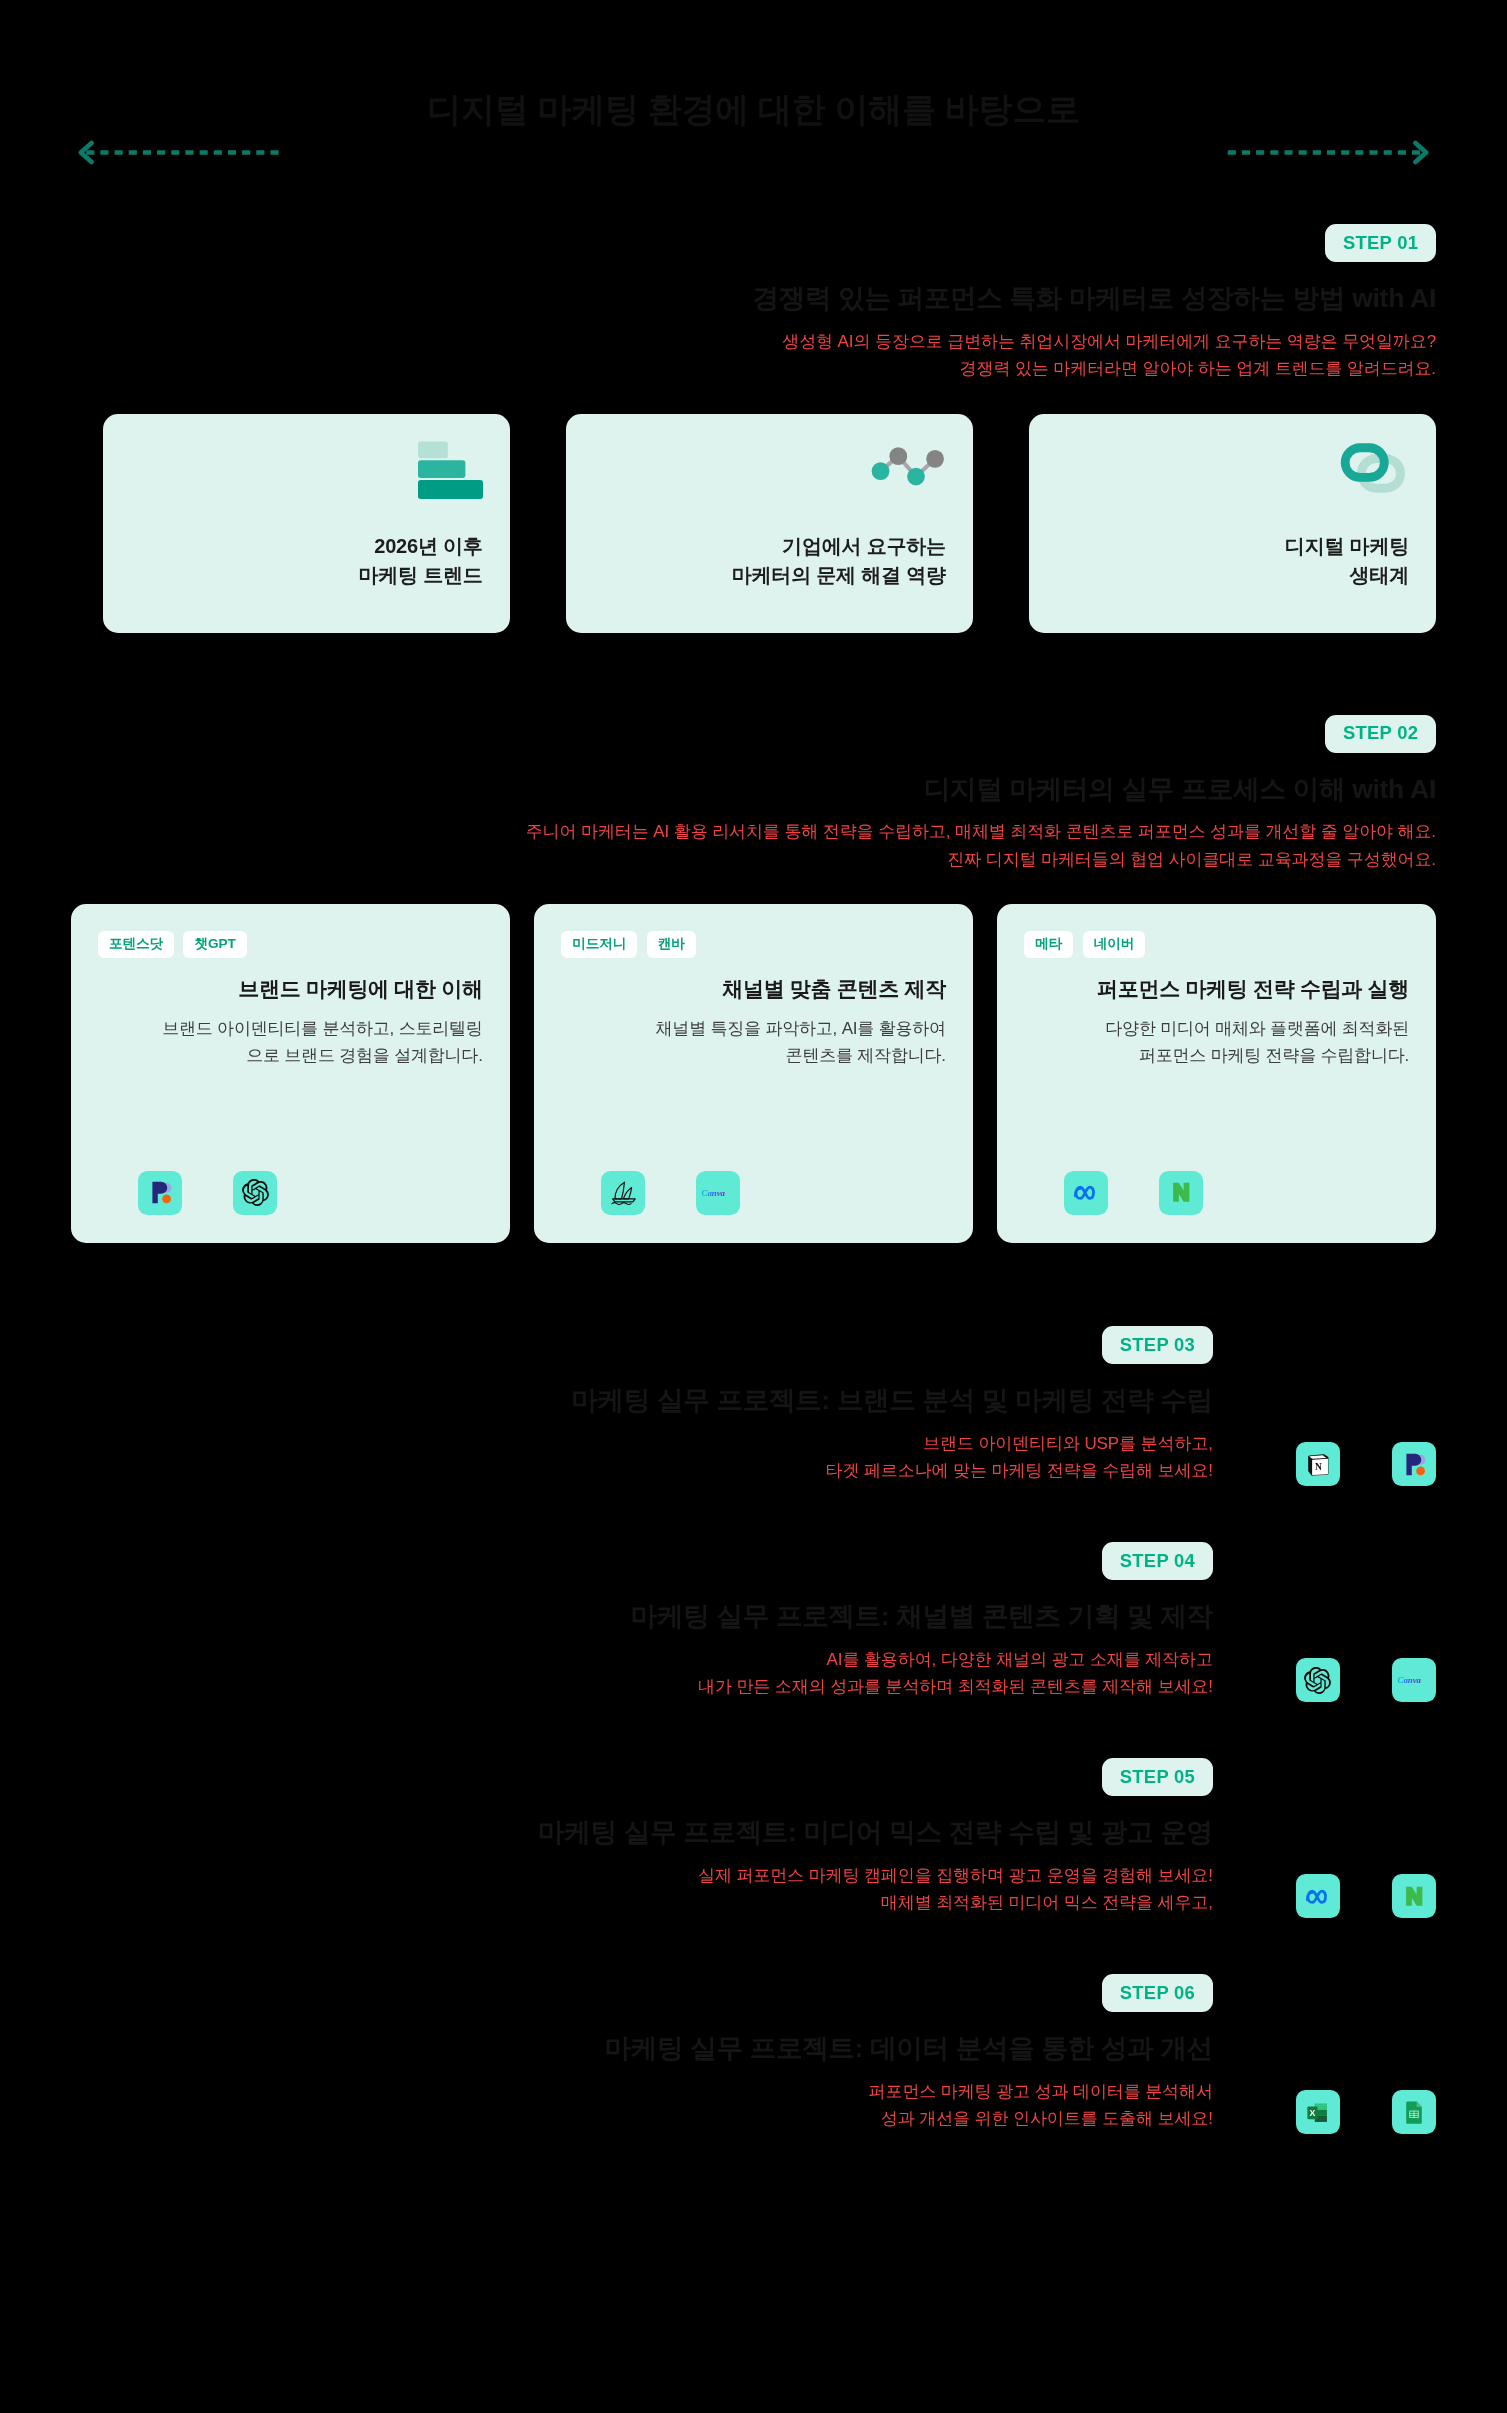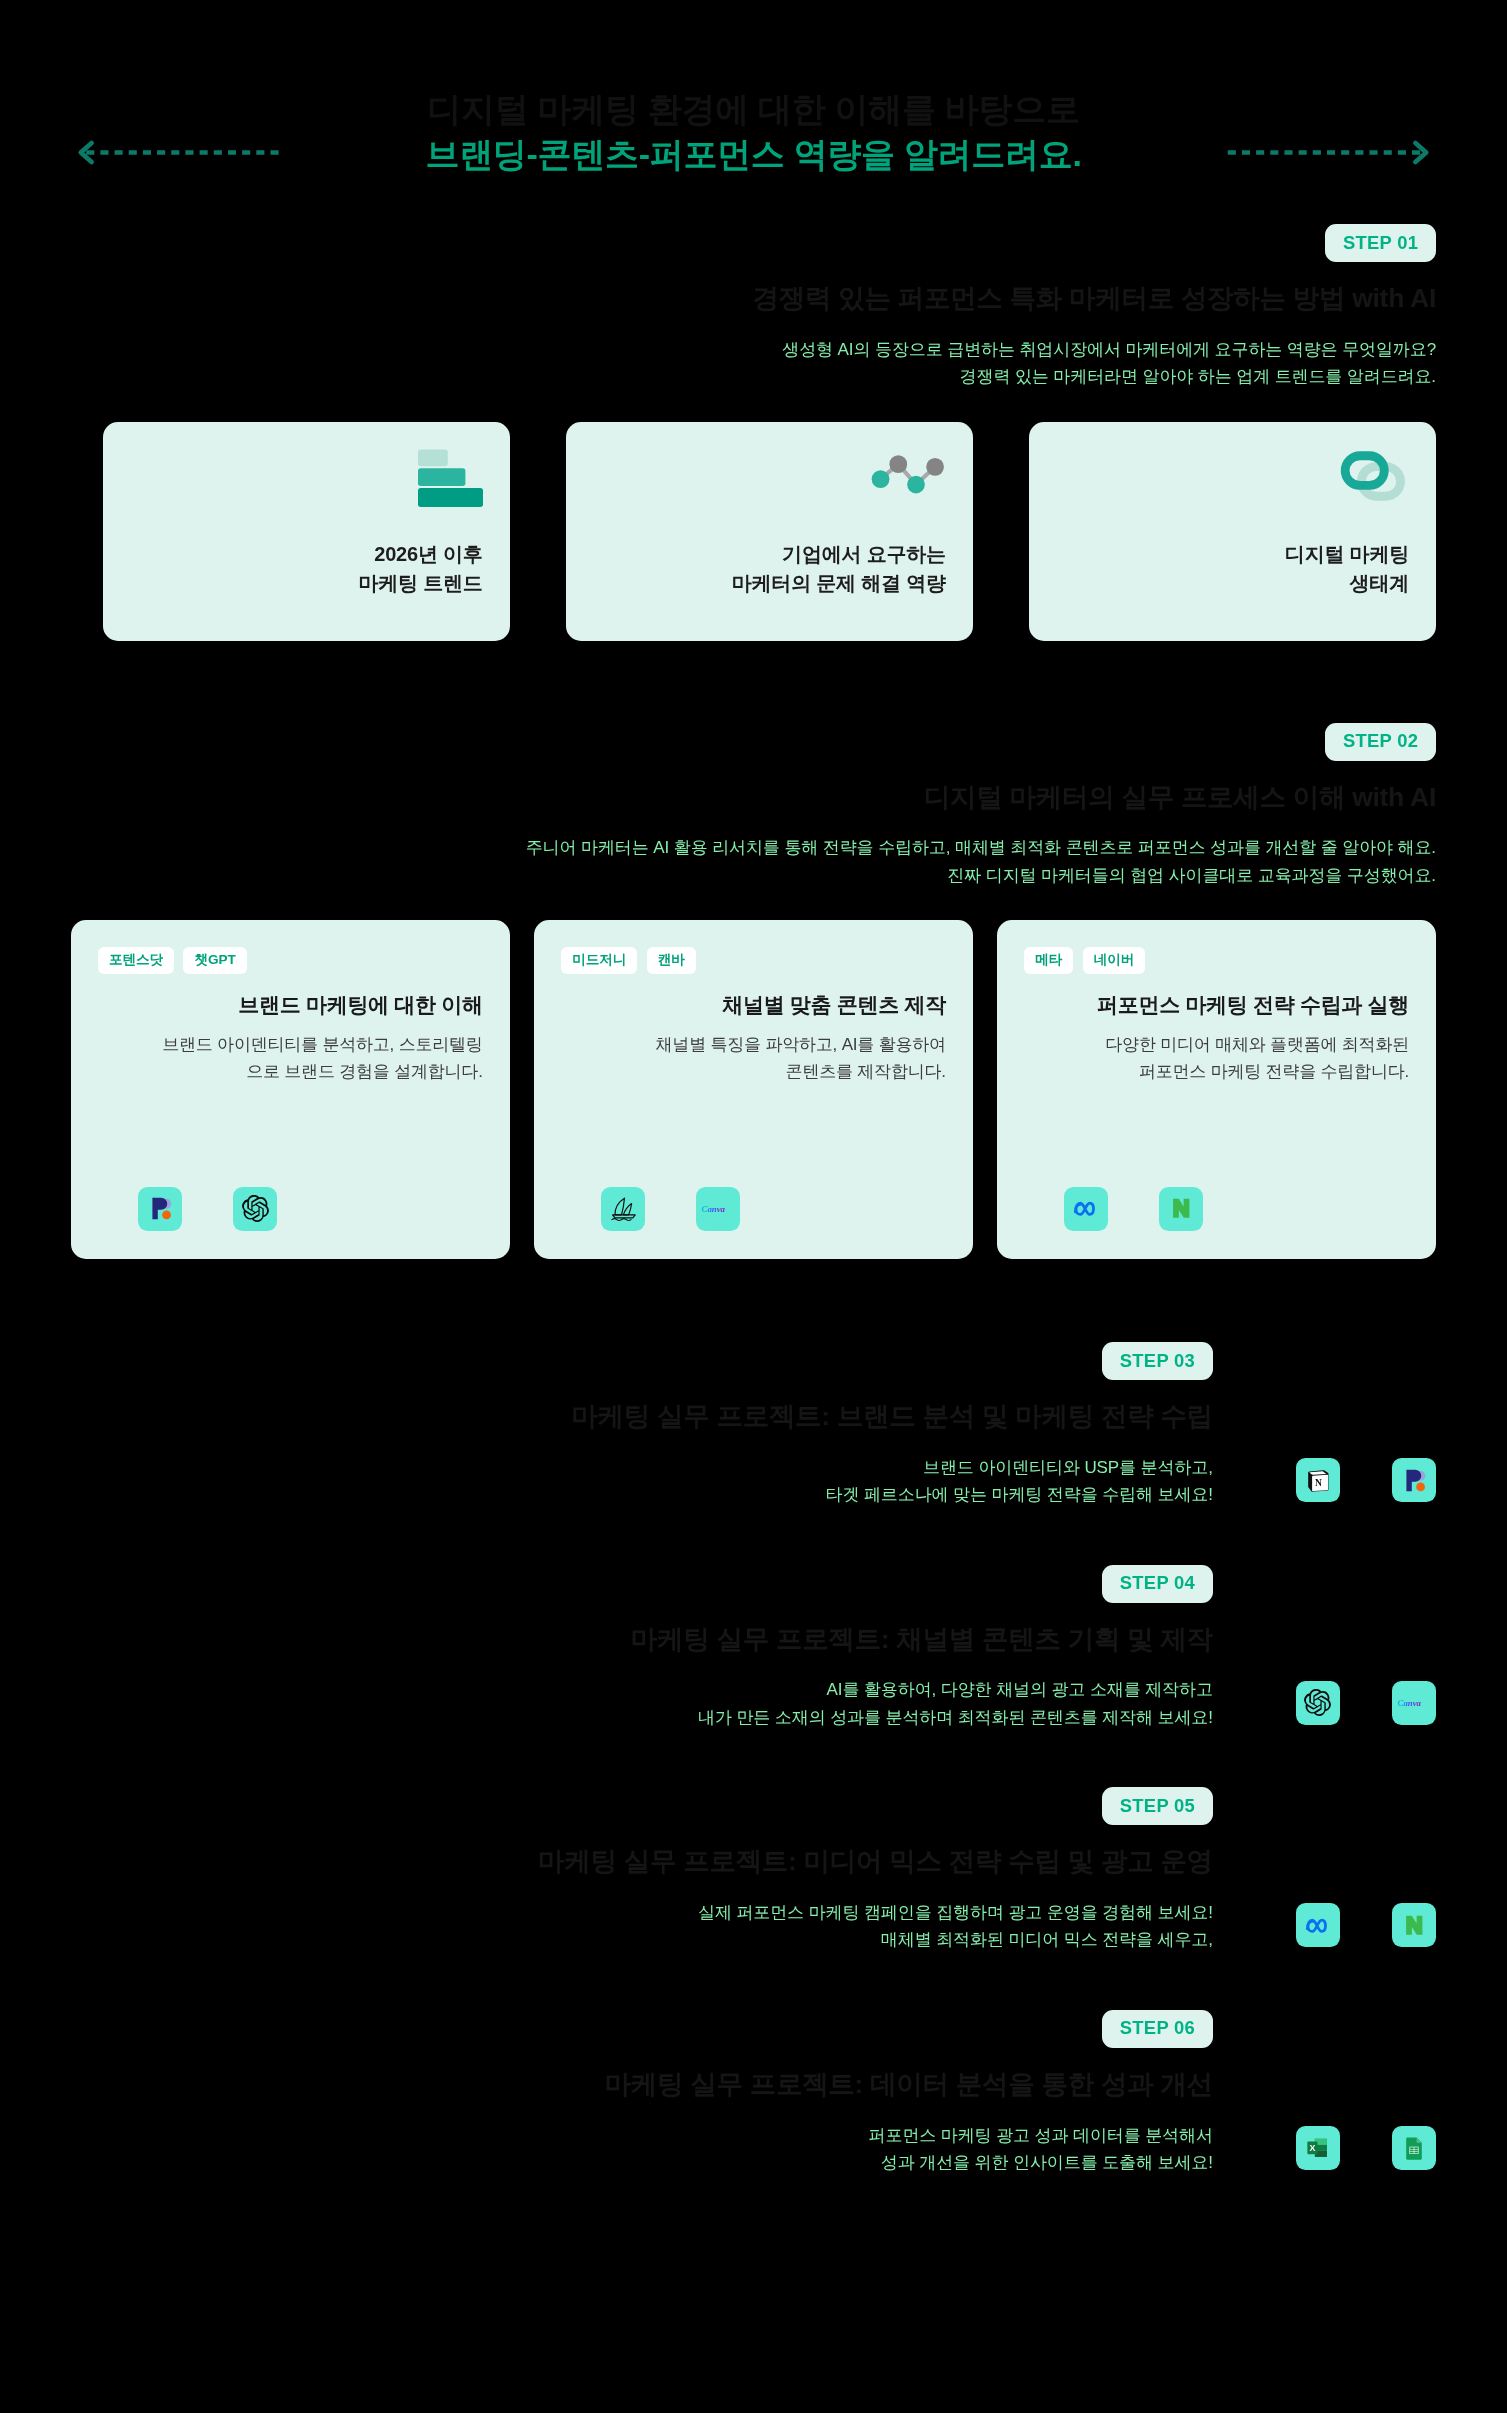--- a/index.html
+++ b/index.html
@@ -66,23 +66,23 @@
   .sec-title {
     font-size: 26.5px;
     font-weight: 700;
     color: #151515;
     letter-spacing: -0.3px;
     margin-top: 19px;
     line-height: 1.3;
   }
   .sec-desc {
     font-size: 17px;
-    color: #86efac;
+    color: #ef4444;
     line-height: 1.62;
-    margin-top: 20px;
+    margin-top: 12px;
     letter-spacing: -0.1px;
   }
 
   
   .card-grid {
     display: flex;
     gap: 24.5px;
     margin-top: 31px;
   }
   .card {
@@ -174,21 +174,20 @@
   <div class="header">
     <div class="arrow arrow-left">
       <svg width="204" height="27" viewBox="0 0 300 40">
         <path d="M22 6 L6 20 L22 34" fill="none" stroke="#0c7a68" stroke-width="7" stroke-linecap="round" stroke-linejoin="round"></path>
         <line x1="14" y1="20" x2="300" y2="20" stroke="#0c7a68" stroke-width="7" stroke-dasharray="12 9" stroke-linecap="butt"></line>
       </svg>
     </div>
 
     <div class="header-text">
       <div class="header-line1">디지털 마케팅 환경에 대한 이해를 바탕으로</div>
-      <div class="header-line2">브랜딩-콘텐츠-퍼포먼스 역량을 알려드려요.</div>
     </div>
 
     <div class="arrow arrow-right">
       <svg width="204" height="27" viewBox="0 0 300 40">
         <line x1="0" y1="20" x2="288" y2="20" stroke="#0c7a68" stroke-width="7" stroke-dasharray="12 9" stroke-linecap="butt"></line>
         <path d="M278 6 L294 20 L278 34" fill="none" stroke="#0c7a68" stroke-width="7" stroke-linecap="round" stroke-linejoin="round"></path>
       </svg>
     </div>
   </div>
 

